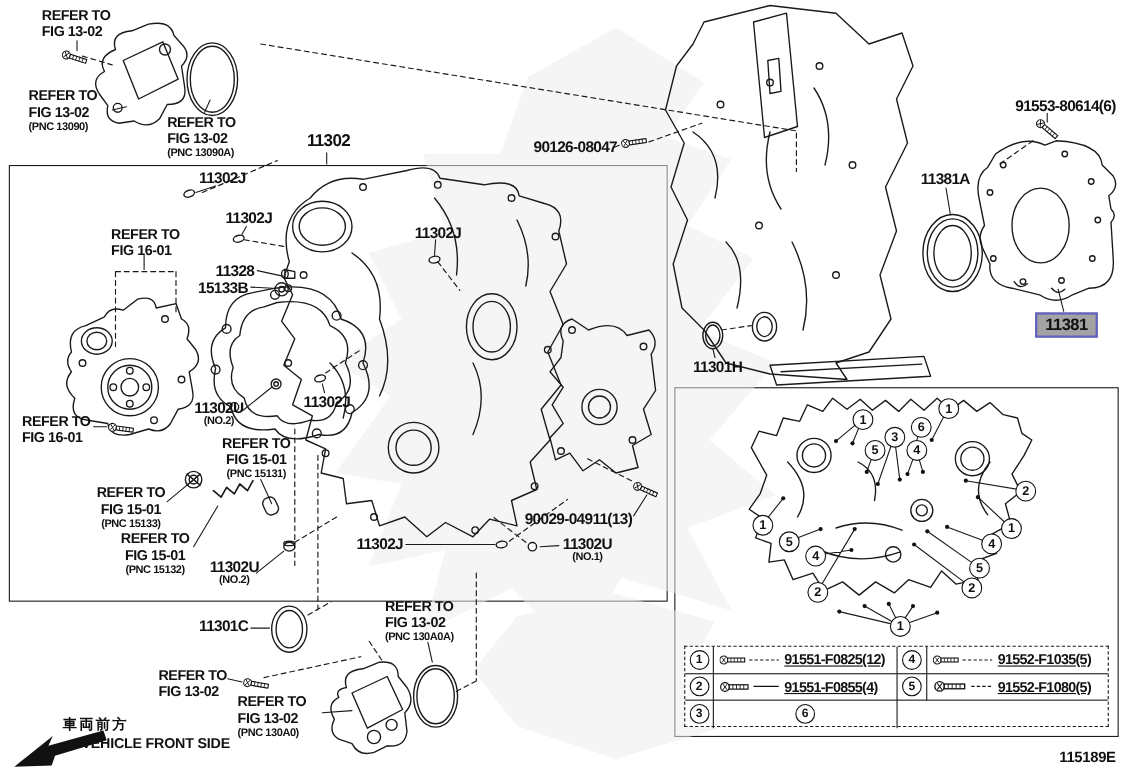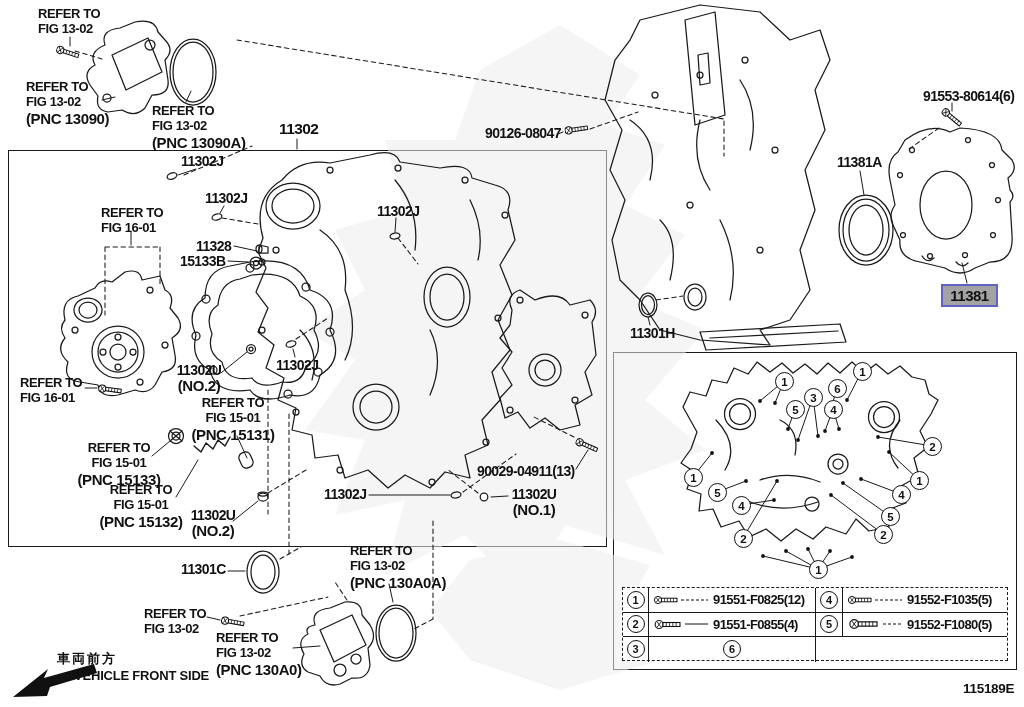--- a/index.html
+++ b/index.html
@@ -3,41 +3,41 @@
 <meta charset="utf-8">
 <style>
   html,body{margin:0;padding:0;background:#fff;}
   #page{position:relative;width:1024px;height:707px;background:#fff;overflow:hidden;
         font-family:"Liberation Sans",sans-serif;color:#111;}
   .box{position:absolute;border:1.6px solid #1a1a1a;background:transparent;z-index:0;}
   #lineart{position:absolute;left:0;top:0;z-index:1;}
   .label{position:absolute;white-space:nowrap;z-index:3;color:#111;}
   .label .ln{font:700 14px "Liberation Sans",sans-serif;letter-spacing:-0.6px;line-height:1.06;}
   .label.ref .ln{font:700 13px "Liberation Sans",sans-serif;letter-spacing:-0.4px;line-height:1.18;}
-  .label .ln.sub{font-size:15px;letter-spacing:-0.4px;}
+  .label .ln.sub{font-size:10px;letter-spacing:-0.4px;}
   .label.lg .ln{font-size:15.5px;}
   .callout{position:absolute;width:17px;height:17px;margin:-9px 0 0 -9px;border:1.7px solid #111;
            border-radius:50%;background:#fff;display:flex;align-items:center;justify-content:center;
            font:700 11.5px "Liberation Sans",sans-serif;z-index:4;}
   #highlight-11381{position:absolute;left:941px;top:284px;width:57px;height:23px;
            background:#a3a3a3;border:2px solid #6262c2;box-sizing:border-box;z-index:5;
            display:flex;align-items:center;justify-content:center;
            font:700 15px "Liberation Sans",sans-serif;letter-spacing:-0.5px;}
   #legend{position:absolute;left:622px;top:587px;width:386px;height:74px;z-index:5;
           display:grid;grid-template-columns:26px 167px 27px 1fr;grid-auto-rows:24.5px;
           border:1.6px dashed #1a1a1a;background:#fff;box-sizing:border-box;}
   #legend .cell{border-right:1.2px solid #1a1a1a;border-bottom:1.2px solid #1a1a1a;
           display:flex;align-items:center;box-sizing:border-box;overflow:hidden;}
   #legend .cell.last-col{border-right:none;} #legend .cell.last-row{border-bottom:none;}
   #legend .num{justify-content:center;}
   #legend .circ{width:16px;height:16px;border:1.6px solid #111;border-radius:50%;background:#fff;
           display:flex;align-items:center;justify-content:center;
           font:700 11px "Liberation Sans",sans-serif;}
   #legend .part{padding-left:5px;gap:3px;}
-  #legend .pno{font:700 13px "Liberation Sans",sans-serif;letter-spacing:-0.6px;}
+  #legend .pno{font:700 13px "Liberation Sans",sans-serif;letter-spacing:-0.6px;text-decoration:underline;}
   #vehicle-front-jp{position:absolute;left:57px;top:650px;z-index:3;
           font:700 13px "DejaVu Sans",sans-serif;letter-spacing:2px;}
   #vehicle-front-en{position:absolute;left:74px;top:668px;z-index:3;
           font:700 13px "Liberation Sans",sans-serif;letter-spacing:-0.2px;}
   #doc-number{position:absolute;left:963px;top:681px;z-index:3;
           font:700 13.5px "Liberation Sans",sans-serif;letter-spacing:-0.3px;}
 </style>
 </head>
 <body>
 

